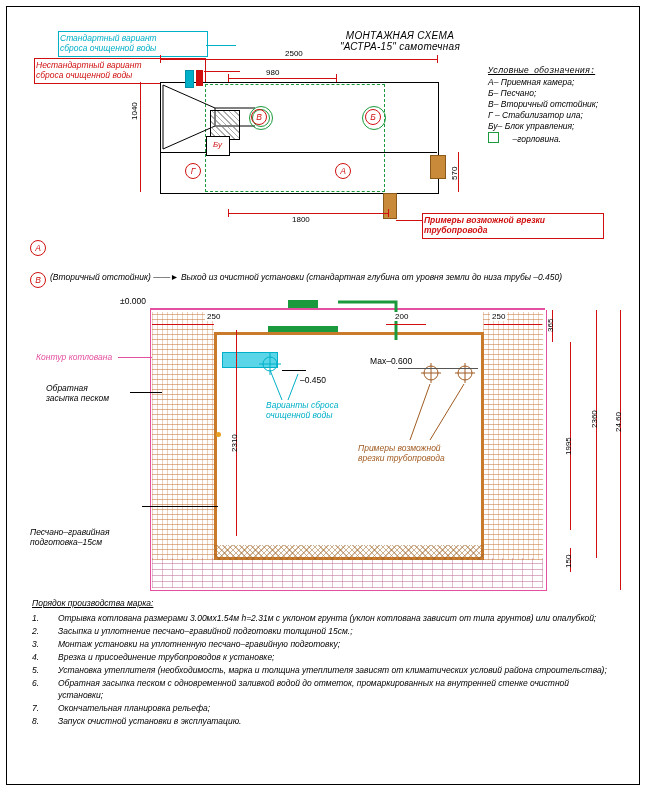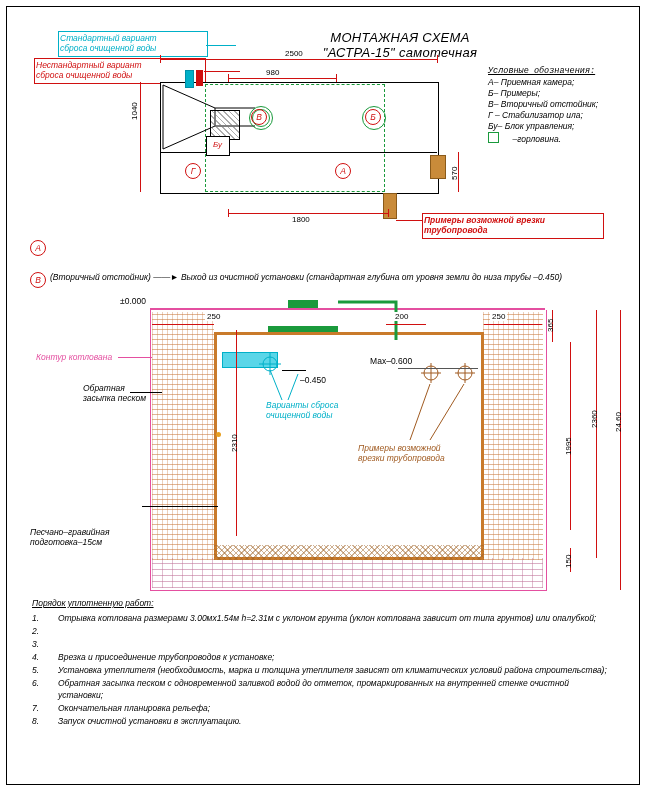--- a/index.html
+++ b/index.html
@@ -4,21 +4,21 @@
 <style>
   html,body{margin:0;padding:0;background:#ffffff;}
   body{width:648px;height:793px;position:relative;font-family:"Liberation Sans",sans-serif;color:#000;overflow:hidden;}
   .abs{position:absolute;}
   .t{font-size:8.5px;line-height:11px;white-space:pre;}
   .ti{font-style:italic;}
   .red{color:#d01010;}
   .cyan{color:#00b0c8;}
   .magenta{color:#e44fa0;}
   .brown{color:#a05a20;}
-  .title{font-size:13px;letter-spacing:.3px;text-align:center;font-style:italic;}
+  .title{font-size:10px;letter-spacing:.3px;text-align:center;font-style:italic;}
   .bordered{border:1px solid #000;}
   .frame{position:absolute;left:6px;top:6px;width:634px;height:779px;border:1px solid #000;box-sizing:border-box;}
   .hr{position:absolute;background:#000;height:1px;}
   .dimline{position:absolute;background:#d01010;height:1px;}
   .dimv{position:absolute;background:#d01010;width:1px;}
   .dimtxt{position:absolute;font-size:8px;color:#000;background:#fff;padding:0 2px;}
   .circle{position:absolute;border:1px solid #d01010;border-radius:50%;display:flex;align-items:center;justify-content:center;font-size:8.5px;font-style:italic;color:#d01010;width:14px;height:14px;}
   .lbl{position:absolute;font-size:8.5px;font-style:italic;white-space:pre;}
   .boxgreen{position:absolute;border:1px dashed #1a9a3c;}
   .underline{text-decoration:underline;}
@@ -103,21 +103,21 @@
 <div class="abs" style="left:450px;top:180px;font-size:8px;transform:rotate(-90deg);transform-origin:left top;">570</div>
 
 <div class="abs" style="left:422px;top:213px;width:180px;height:24px;border:1px solid #d01010;"></div>
 <div class="lbl red" style="left:424px;top:215px;width:178px;font-weight:bold;">Примеры возможной врезки
 трубопровода</div>
 <div class="abs" style="left:396px;top:220px;width:26px;height:1px;background:#d01010;"></div>
 
 <div class="abs" style="left:488px;top:66px;width:150px;">
   <div class="t ti" style="text-decoration:underline;font-family:Liberation Mono, monospace;">Условные обозначения:</div>
   <div class="t ti">А– Приемная камера;</div>
-  <div class="t ti">Б– Примеры;</div>
+  <div class="t ti">Б– Песчано;</div>
   <div class="t ti">В– Вторичный отстойник;</div>
   <div class="t ti">Г – Стабилизатор ила;</div>
   <div class="t ti">Бу– Блок управления;</div>
   <div class="t ti" style="position:relative;"><span class="legend-sq"></span><span>    –горловина.</span></div>
 </div>
 
 <div class="abs" style="left:30px;top:240px;width:590px;">
   <div style="display:flex;align-items:flex-start;">
     <span class="abs circle" style="position:relative;left:0;top:0;margin-right:4px;flex:none;">А</span>
   </div>
@@ -173,21 +173,21 @@
   <line x1="1" y1="11" x2="21" y2="11" stroke="#a05a20" stroke-width="1"></line>
 </svg>
 <div class="abs" style="left:398px;top:368px;width:80px;height:1px;background:#555;"></div>
 <div class="abs t" style="left:370px;top:356px;">Мах–0.600</div>
 
 <div class="abs" style="left:216px;top:432px;width:5px;height:5px;border-radius:50%;background:#e8a020;"></div>
 
 <div class="lbl magenta" style="left:36px;top:352px;">Контур котлована</div>
 <div class="abs" style="left:118px;top:357px;width:34px;height:1px;background:#e44fa0;"></div>
 
-<div class="lbl" style="left:46px;top:383px;margin-left:37px;">Обратная
+<div class="lbl" style="left:46px;top:383px;">Обратная
 засыпка песком</div>
 <div class="abs" style="left:130px;top:392px;width:32px;height:1px;background:#000;"></div>
 
 <div class="lbl" style="left:30px;top:527px;">Песчано–гравийная
 подготовка–15см</div>
 <div class="abs" style="left:142px;top:506px;width:76px;height:1px;background:#000;"></div>
 
 <div class="lbl cyan" style="left:266px;top:400px;">Варианты сброса
 очищенной воды</div>
 <svg class="abs" style="left:258px;top:362px;" width="70" height="44">
@@ -221,31 +221,33 @@
 <div class="dimv" style="left:596px;top:310px;height:248px;"></div>
 <div class="abs" style="left:590px;top:428px;font-size:8px;transform:rotate(-90deg);transform-origin:left top;">2360</div>
 
 <div class="dimv" style="left:620px;top:310px;height:280px;"></div>
 <div class="abs" style="left:614px;top:432px;font-size:8px;transform:rotate(-90deg);transform-origin:left top;">24.60</div>
 
 <div class="dimv" style="left:570px;top:548px;height:24px;"></div>
 <div class="abs" style="left:564px;top:568px;font-size:8px;transform:rotate(-90deg);transform-origin:left top;">150</div>
 
 <div class="abs" style="left:32px;top:598px;width:584px;">
-  <div class="t ti underline" style="margin-bottom:4px;">Порядок уплотненную работ:</div>
+  <div class="t ti underline" style="margin-bottom:4px;">Порядок производства марка:</div>
   <ol class="steps">
     <li>
         <span class="num">1.</span>
         <span>Отрывка котлована размерами 3.00мх1.54м h=2.31м с уклоном грунта (уклон котлована зависит от типа грунтов) или опалубкой;</span>
       </li>
     <li>
         <span class="num">2.</span>
+        <span>Засыпка и уплотнение песчано–гравийной подготовки толщиной 15см.;</span>
       </li>
     <li>
         <span class="num">3.</span>
+        <span>Монтаж установки на уплотненную песчано–гравийную подготовку;</span>
       </li>
     <li>
         <span class="num">4.</span>
         <span>Врезка и присоединение трубопроводов к установке;</span>
       </li>
     <li>
         <span class="num">5.</span>
         <span>Установка утеплителя (необходимость, марка и толщина утеплителя зависят от климатических условий района строительства);</span>
       </li>
     <li>

